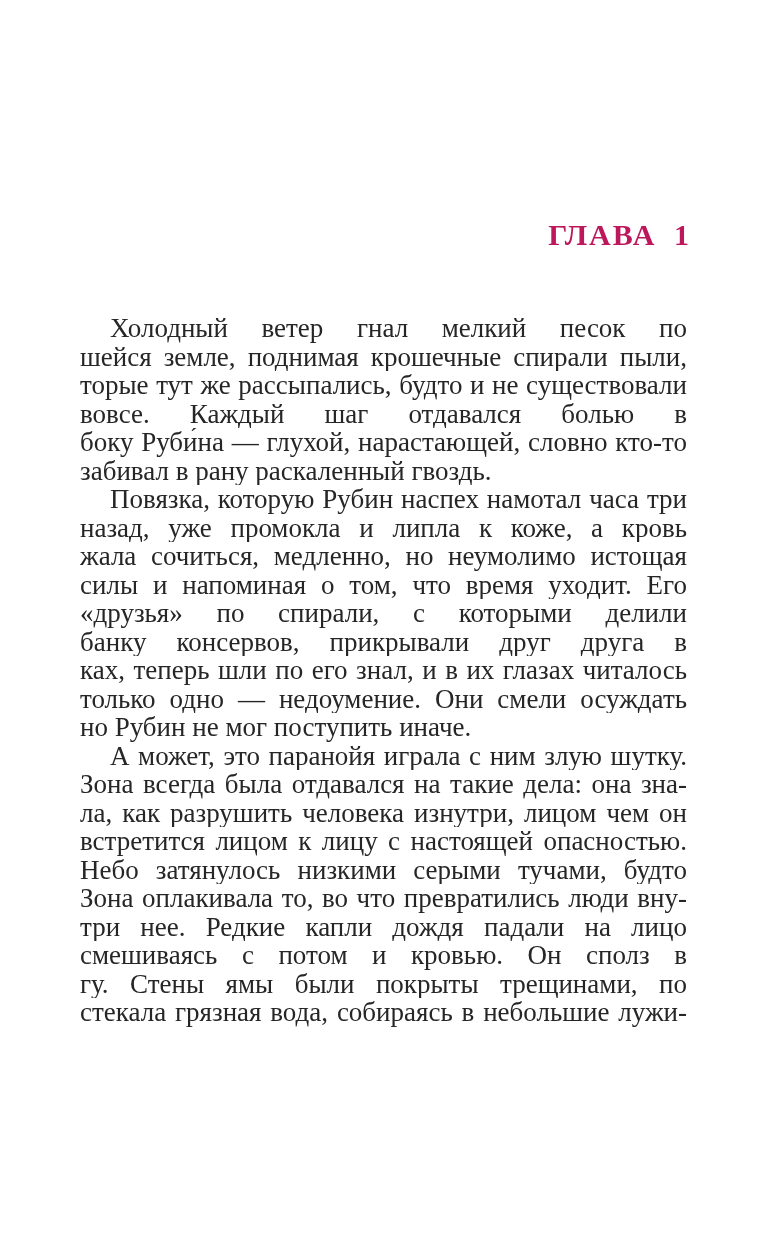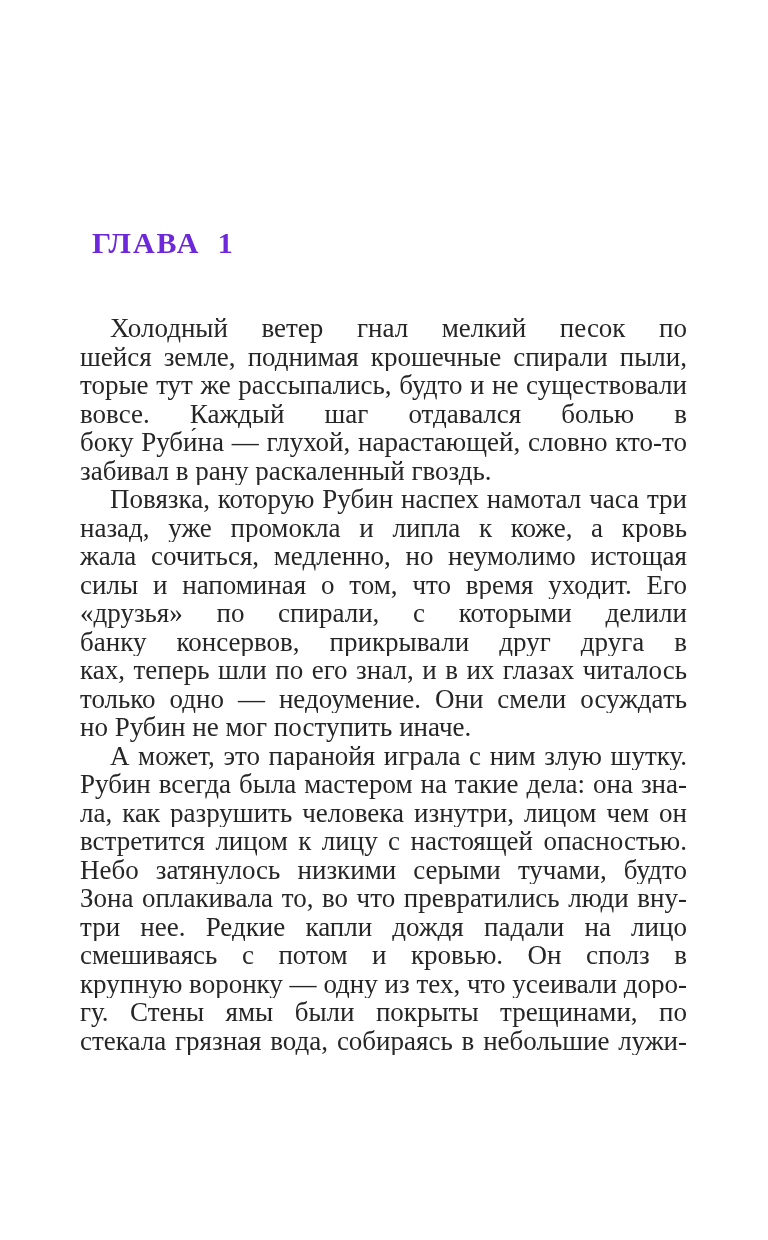--- a/index.html
+++ b/index.html
@@ -13,27 +13,27 @@
     height: 1240px;
     background: #ffffff;
     overflow: hidden;
     font-family: "Liberation Serif", serif;
   }
   .chapter-title {
     position: absolute;
     top: 213px;
     left: 80px;
     width: 607px;
-    margin: 12px;
-    text-align: left;
+    margin: 4px;
+    text-align: right;
     font-size: 30px;
     font-weight: bold;
     letter-spacing: 2px;
     word-spacing: 8px;
-    color: #6d28d9;
+    color: #be185d;
     line-height: 36px;
   }
   .text-block {
     position: absolute;
     top: 314px;
     left: 80px;
     width: 607px;
     font-size: 27px;
     line-height: 28.5px;
     color: #262626;
@@ -79,25 +79,24 @@
       </div>
       <div class="para">
         <div class="line">«друзья» по спирали, с которыми делили последнюю</div>
         <div class="line">банку консервов, прикрывали друг друга в перестрел-</div>
         <div class="line">ках, теперь шли по его знал, и в их глазах читалось</div>
         <div class="line">только одно — недоумение. Они смели осуждать его,</div>
         <div class="line nojust">но Рубин не мог поступить иначе.</div>
       </div>
       <div class="para">
         <div class="line indent">А может, это паранойя играла с ним злую шутку.</div>
-        <div class="line">Рубин всегда была мастером на такие дела: она зна-</div>
+        <div class="line">Зона всегда была отдавался на такие дела: она зна-</div>
         <div class="line">ла, как разрушить человека изнутри, лицом чем он</div>
         <div class="line">встретится лицом к лицу с настоящей опасностью.</div>
         <div class="line">Небо затянулось низкими серыми тучами, будто сама</div>
         <div class="line">Зона оплакивала то, во что превратились люди вну-</div>
         <div class="line">три нее. Редкие капли дождя падали на лицо Рубина,</div>
         <div class="line">смешиваясь с потом и кровью. Он сполз в очередную</div>
-        <div class="line">крупную воронку — одну из тех, что усеивали доро-</div>
         <div class="line">гу. Стены ямы были покрыты трещинами, по которым</div>
         <div class="line">стекала грязная вода, собираясь в небольшие лужи-</div>
       </div>
     </div>
 </div>
 
 </body></html>

